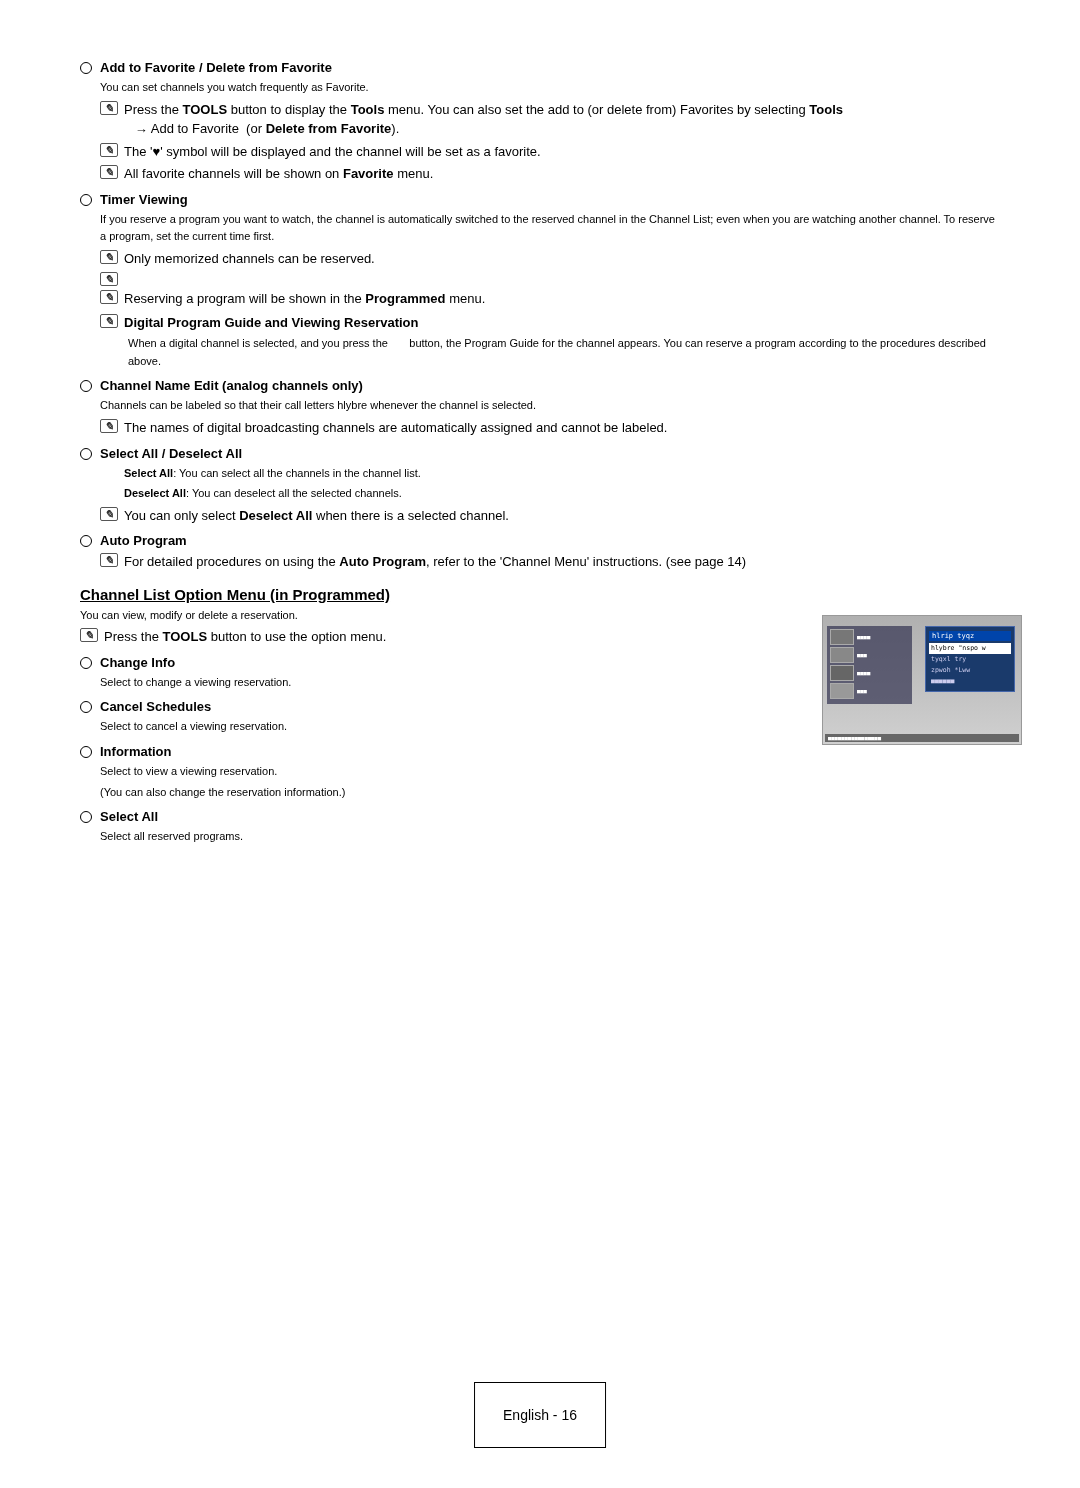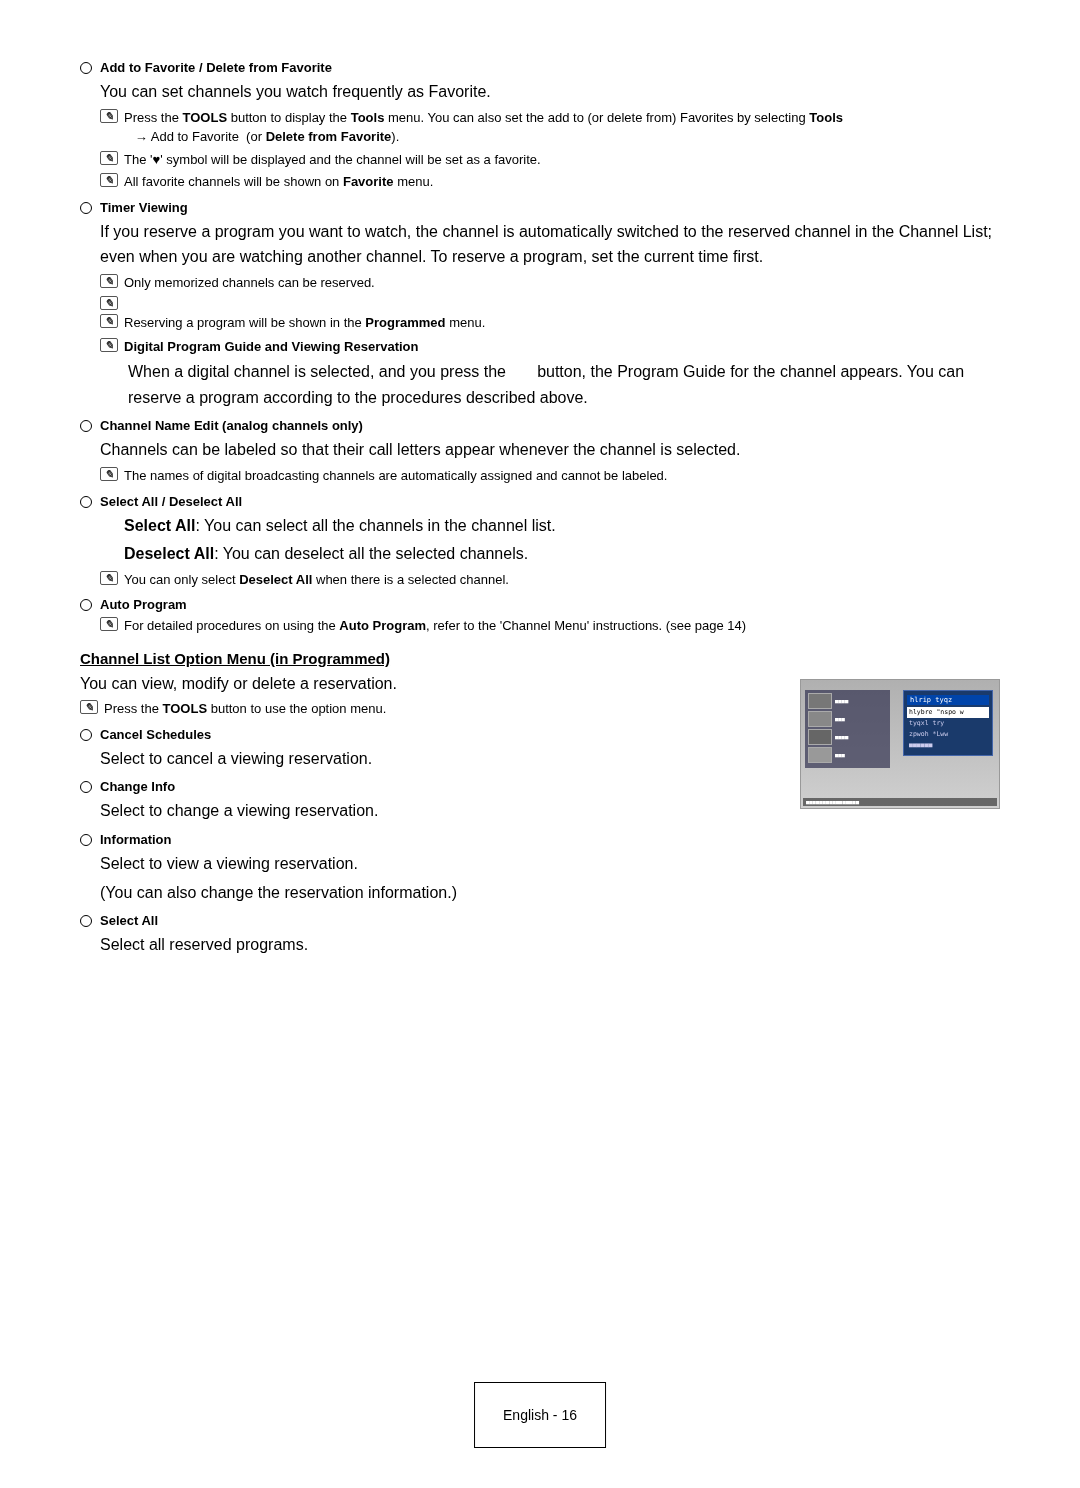--- a/index.html
+++ b/index.html
@@ -63,21 +63,21 @@
       font-style: italic;
       font-weight: bold;
       color: #333;
       font-family: serif;
     }
     .note-text {
       font-size: 13px;
       line-height: 1.5;
     }
     .body-text {
-      font-size: 16px;
+      font-size: 11px;
       line-height: 1.6;
       margin-bottom: 3px;
     }
     .indent {
       margin-left: 24px;
     }
     .bold { font-weight: bold; }
     .arrow { font-style: normal; }
     .sub-section {
       margin-bottom: 8px;
@@ -111,20 +111,21 @@
       flex-shrink: 0;
     }
     .tv-screenshot {
       width: 200px;
       height: 130px;
       background: #c8c8c8;
       border: 1px solid #999;
       position: relative;
       overflow: hidden;
       margin-top: 8px;
+      margin-left: 22px;
     }
     .tv-screenshot .screen-content {
       width: 100%;
       height: 100%;
       background: linear-gradient(to bottom, #b0b0b0, #d0d0d0);
       position: relative;
     }
     .tv-screenshot .menu-box {
       position: absolute;
       right: 6px;
@@ -250,21 +251,21 @@
       </div>
     </div>
   </div>
 
   <div class="section sub-section">
     <div class="bullet-circle">
       <span class="circle-icon"></span>
       <span class="section-title">Channel Name Edit (analog channels only)</span>
     </div>
     <div class="section-body">
-      <div class="body-text">Channels can be labeled so that their call letters appear whenever the channel is selected.</div>
+      <div class="body-text">Channels can be labeled so that their call letters hlybre whenever the channel is selected.</div>
       <div class="note-line">
         <span class="note-icon">✎</span>
         <span class="note-text">The names of digital broadcasting channels are automatically assigned and cannot be labeled.</span>
       </div>
     </div>
   </div>
 
   <div class="section sub-section">
     <div class="bullet-circle">
       <span class="circle-icon"></span>
@@ -304,34 +305,34 @@
       <div class="left-col">
         <div class="body-text">You can view, modify or delete a reservation.</div>
         <div class="note-line" style="margin-bottom: 8px;">
           <span class="note-icon">✎</span>
           <span class="note-text">Press the <strong>TOOLS</strong> button to use the option menu.</span>
         </div>
 
         <div class="sub-section">
           <div class="bullet-circle">
             <span class="circle-icon"></span>
-            <span class="section-title">Cancel Schedules</span>
+            <span class="section-title">Change Info</span>
           </div>
           <div class="section-body">
-            <div class="body-text">Select to cancel a viewing reservation.</div>
+            <div class="body-text">Select to change a viewing reservation.</div>
           </div>
         </div>
 
         <div class="sub-section">
           <div class="bullet-circle">
             <span class="circle-icon"></span>
-            <span class="section-title">Change Info</span>
+            <span class="section-title">Cancel Schedules</span>
           </div>
           <div class="section-body">
-            <div class="body-text">Select to change a viewing reservation.</div>
+            <div class="body-text">Select to cancel a viewing reservation.</div>
           </div>
         </div>
 
         <div class="sub-section">
           <div class="bullet-circle">
             <span class="circle-icon"></span>
             <span class="section-title">Information</span>
           </div>
           <div class="section-body">
             <div class="body-text">Select to view a viewing reservation.</div>

